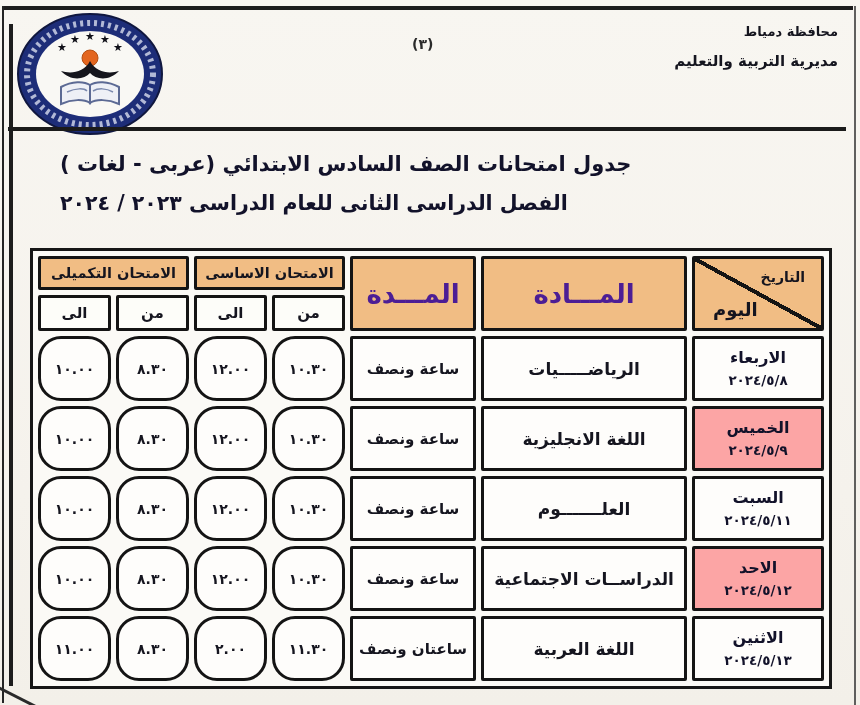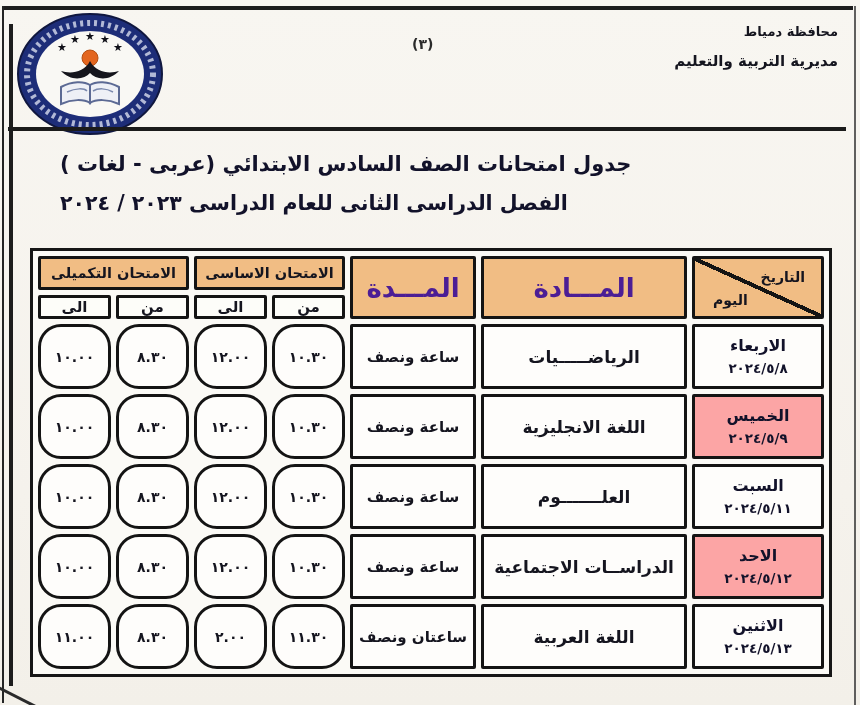--- a/index.html
+++ b/index.html
@@ -33,36 +33,36 @@
     position:absolute; top:248px; left:30px; width:802px;
     direction:rtl; table-layout:fixed;
     border-collapse:separate; border-spacing:5px;
     border:3px solid #161616; background:#fbfaf6;
   }
   .schedule th, .schedule td {
     border:3px solid #141414; border-radius:2px; box-sizing:border-box;
     text-align:center; vertical-align:middle; font-weight:bold; padding:0;
   }
   .schedule thead tr.h1 th { height:34px; }
-  .schedule thead tr.h2 th { height:24px; }
+  .schedule thead tr.h2 th { height:36px; }
   .schedule tbody td { height:65px; background:#fefdfb; }
 
   .th-fill  { background:#f1bd84; }
   .th-sub   { background:#fdfdf9; font-size:15px; }
   .th-big   { font-size:26px; color:#4c1d95; }
   .th-group { font-size:14.5px; }
 
   .diag {
     background-color:#f1bd84; position:relative;
     background-image:linear-gradient(to top right,
       transparent calc(50% - 2px), #141414 calc(50% - 2px),
       #141414 calc(50% + 2px), transparent calc(50% + 2px));
   }
   .diag .d-date { position:absolute; top:10px;  right:16px; font-size:14px; }
-  .diag .d-day  { position:absolute; bottom:8px; left:18px; font-size:14px; }
+  .diag .d-day  { position:absolute; bottom:8px; left:18px; font-size:18px; }
 
   td.day-cell { background:#eaeff1; line-height:1.25; }
   td.day-cell.peach { background:#fca5a5; }
   .day-name { font-size:16px; color:#12122a; margin-bottom:4px; }
   .day-date { font-size:13.5px; color:#12122a;text-align:center; }
   td.subject  { font-size:17px; }
   td.duration { font-size:15px; }
   td.time     { font-size:14px;border-radius:23px; }
 </style>
 </head>

